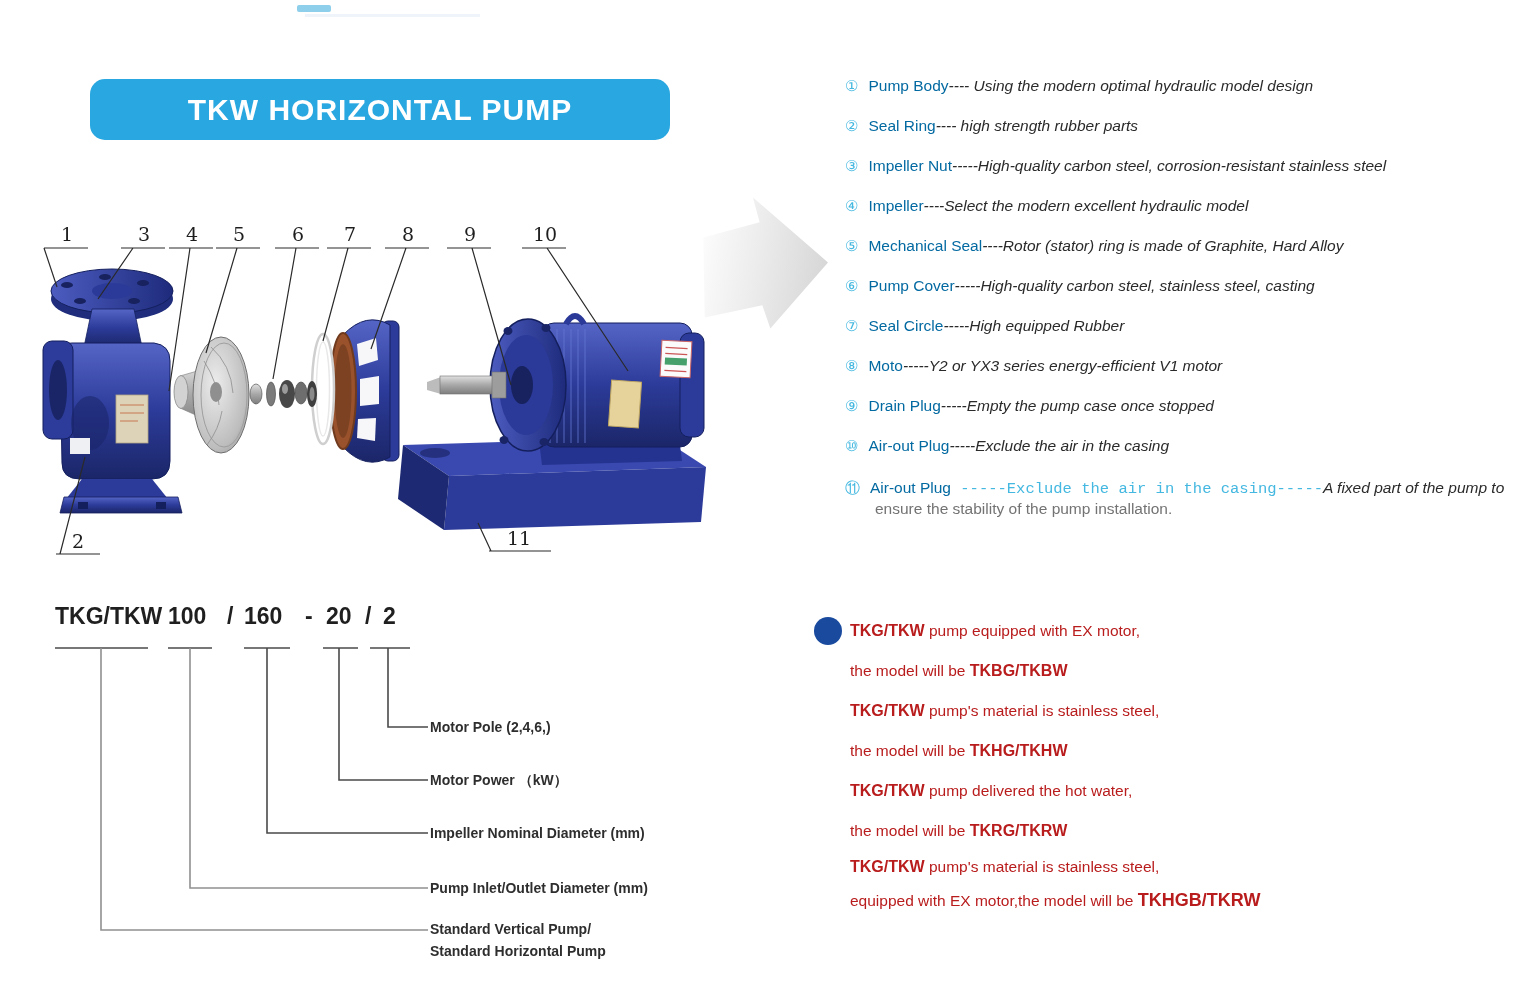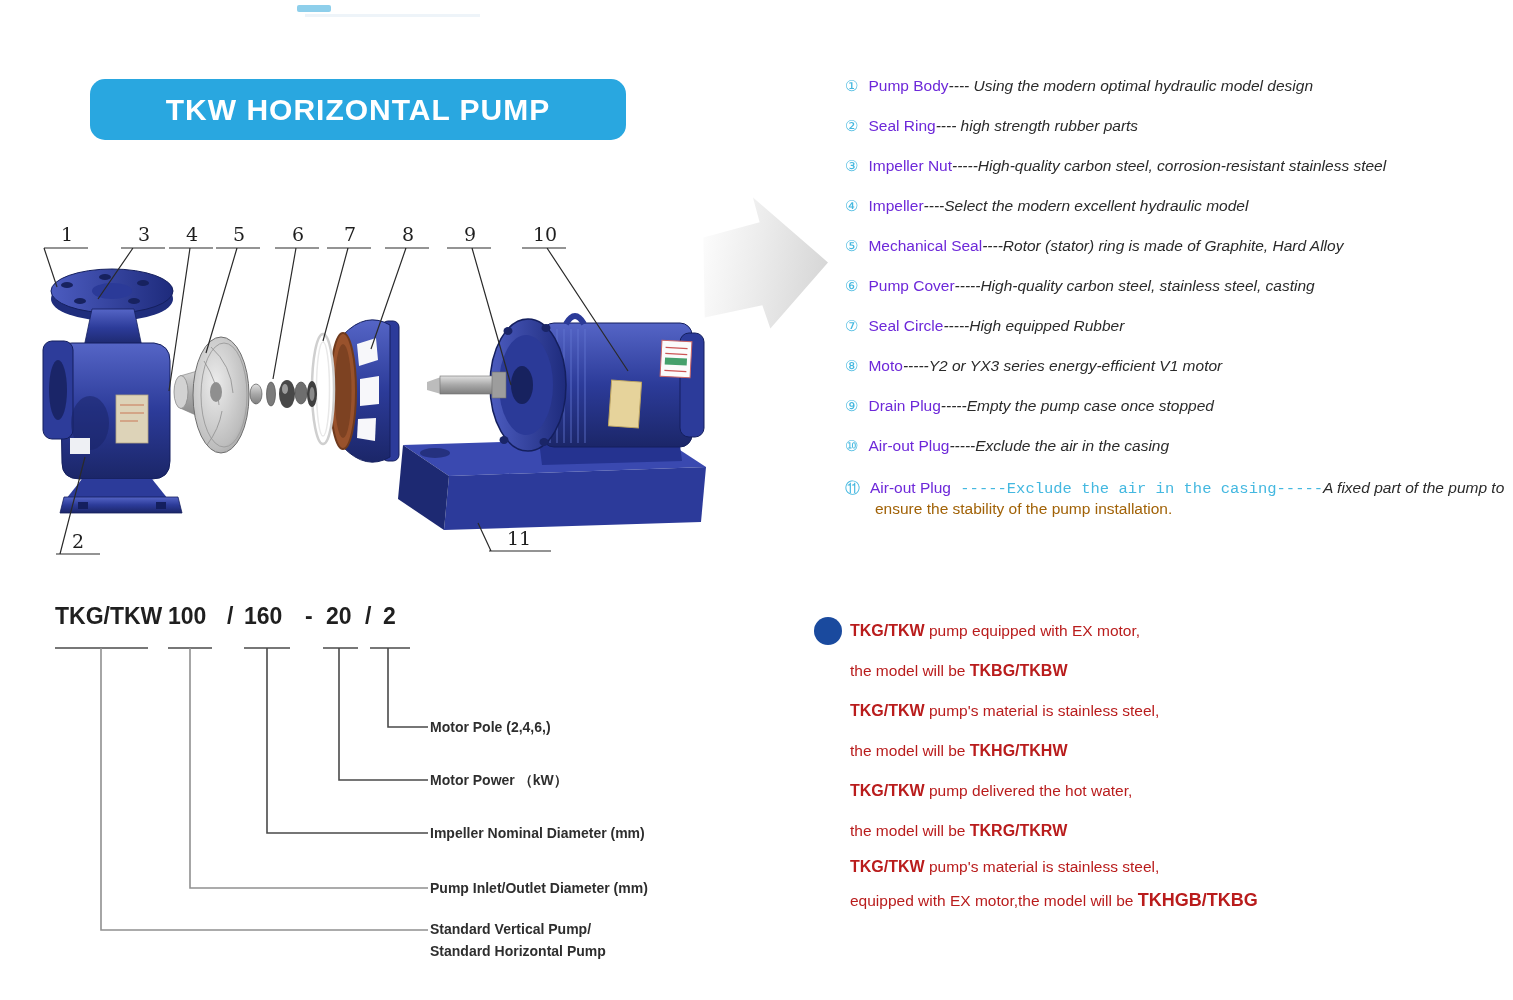--- a/index.html
+++ b/index.html
@@ -2,33 +2,33 @@
 <html><head>
 <meta charset="utf-8">
 <style>
   html,body{margin:0;padding:0;background:#ffffff;}
   .page{position:relative;width:1513px;height:1000px;background:#ffffff;overflow:hidden;
         font-family:"Liberation Sans", sans-serif;color:#262626;}
 
   .top-dash{position:absolute;left:297px;top:5px;width:34px;height:7px;background:#8ecfeb;border-radius:2px;}
   .top-faint-line{position:absolute;left:305px;top:14px;width:175px;height:3px;background:#eef4f9;}
 
-  .banner{position:absolute;left:90px;top:79px;width:536px;height:61px;background:#29a7e0;
+  .banner{position:absolute;left:90px;top:79px;width:580px;height:61px;background:#29a7e0;
           border-radius:15px;display:flex;align-items:center;justify-content:center;}
   .banner span{color:#ffffff;font-size:30px;font-weight:bold;letter-spacing:1px;}
 
   
   .parts-list{position:absolute;left:845px;top:66px;width:668px;margin:0;padding:0;list-style:none;}
   .parts-list li{height:40px;display:flex;align-items:center;white-space:nowrap;font-size:15.5px;}
   .pnum{color:#44b8e0;font-size:15px;margin-right:10px;flex:0 0 auto;}
-  .pname{color:#6d28d9;text-align:right;}
+  .pname{color:#0369a1;text-align:right;}
   .pcyan{color:#44b8e0;font-family:Liberation Mono, monospace;}
   .pdesc{color:#2a2a2a;font-style:italic;}
   .parts-list li.item11{height:auto;display:block;line-height:20px;margin-top:12px;}
-  .item11 .pline2{padding-left:30px;color:#a16207;}
+  .item11 .pline2{padding-left:30px;color:#737373;}
 
   
   .diagram-svg{position:absolute;left:30px;top:195px;}
   .callout-num{font-family:"DejaVu Serif", serif;font-size:19px;fill:#1e1e1e;}
 
   .arrow{position:absolute;left:698px;top:192px;width:134px;height:138px;
          background:linear-gradient(100deg,#fdfdfd 5%,#ececec 45%,#d2d2d2 100%);
          clip-path:polygon(4% 33%,46% 22%,41% 4%,97% 51%,54% 99%,48% 82%,5% 91%);}
 
   
@@ -291,15 +291,15 @@
   <div class="mlabel" style="top:943px">Standard  Horizontal Pump</div>
 
   <div class="bullet"></div>
   <div class="vline" style="top:622px"><b>TKG/TKW</b><span> pump equipped with EX motor,</span><b></b></div>
   <div class="vline" style="top:662px"><b></b><span>the model will be </span><b>TKBG/TKBW</b></div>
   <div class="vline" style="top:702px"><b>TKG/TKW</b><span> pump's material is stainless steel,</span><b></b></div>
   <div class="vline" style="top:742px"><b></b><span>the model will be </span><b>TKHG/TKHW</b></div>
   <div class="vline" style="top:782px"><b>TKG/TKW</b><span> pump delivered the hot water,</span><b></b></div>
   <div class="vline" style="top:822px"><b></b><span>the model will be </span><b>TKRG/TKRW</b></div>
   <div class="vline" style="top:858px"><b>TKG/TKW</b><span> pump's material is stainless steel,</span><b></b></div>
-  <div class="vline" style="top:890px"><b></b><span>equipped with EX motor,the model will be </span><b class="xl">TKHGB/TKBG</b></div>
+  <div class="vline" style="top:890px"><b></b><span>equipped with EX motor,the model will be </span><b class="xl">TKHGB/TKRW</b></div>
 
 </div>
 
 </body></html>

